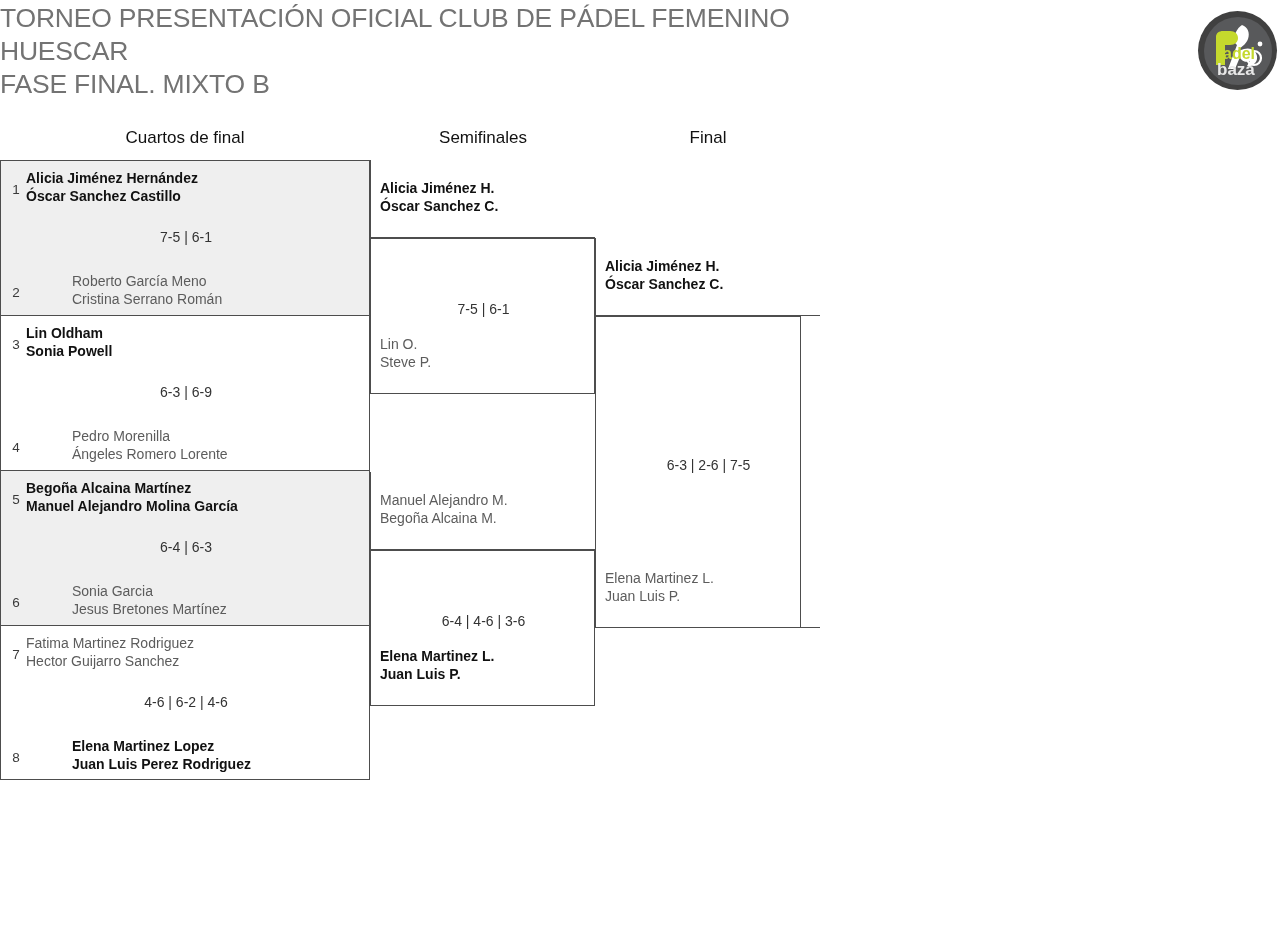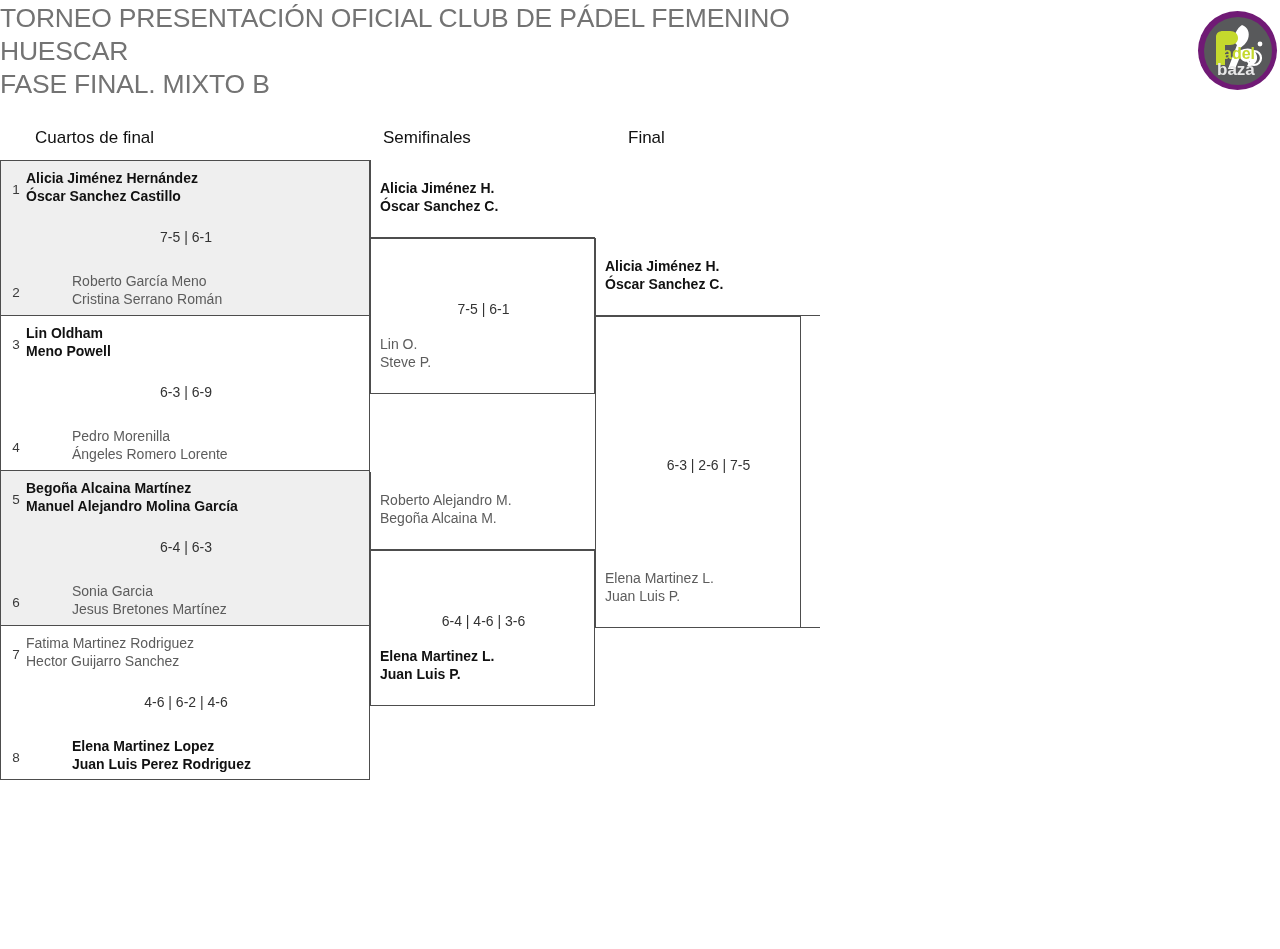--- a/index.html
+++ b/index.html
@@ -25,37 +25,38 @@
     letter-spacing: -0.2px;
     line-height: 33px;
     color: #737373;
     white-space: nowrap;
   }
 
   .logo {
     position: absolute; left: 1198px; top: 11px;
     width: 79px; height: 79px;
     border-radius: 50%;
-    background: #701a75;
+    background: #404040;
     display: flex; align-items: center; justify-content: center;
   }
   .logo-inner {
     width: 68px; height: 68px; border-radius: 50%;
     background: #58595b;
     position: relative;
     overflow: hidden;
   }
   .logo-svg { position: absolute; left: 0; top: 0; }
 
   
   .round-head {
     position: absolute;
     font-size: 17px;
     font-weight: 400;
     color: #111111;
+    text-align: center;
     white-space: nowrap;
     top: 128px;
   }
   #round-qf   { left: 35px;  width: 300px; }
   #round-sf   { left: 383px; width: 200px; }
   #round-fin  { left: 628px; width: 160px; }
 
   
   .bracket { position: absolute; left: 0; top: 160px; width: 1280px; height: 640px; }
 
@@ -179,21 +180,21 @@
       <div class="team bot loser">
         <span class="ln">Roberto García Meno</span>
         <span class="ln">Cristina Serrano Román</span>
       </div>
     </div>
 
     <div class="qf-block plain" style="top:155px;">
       <span class="seed top">3</span>
       <div class="team top winner">
         <span class="ln">Lin Oldham</span>
-        <span class="ln">Meno Powell</span>
+        <span class="ln">Sonia Powell</span>
       </div>
       <div class="qf-score">6-3 | 6-9</div>
       <span class="seed bot">4</span>
       <div class="team bot loser">
         <span class="ln">Pedro Morenilla</span>
         <span class="ln">Ángeles Romero Lorente</span>
       </div>
     </div>
 
     <div class="qf-block shade" style="top:310px;">
@@ -235,21 +236,21 @@
     </div>
     <div class="sf-namebox" style="left:370px; top:156px;">
       <div class="sf-name loser">
         <span class="ln">Lin O.</span>
         <span class="ln">Steve P.</span>
       </div>
     </div>
 
     <div class="sf-namebox" style="left:370px; top:312px;">
       <div class="sf-name loser">
-        <span class="ln">Roberto Alejandro M.</span>
+        <span class="ln">Manuel Alejandro M.</span>
         <span class="ln">Begoña Alcaina M.</span>
       </div>
     </div>
     <div class="sf-scorebox" style="left:370px; top:390px; height:156px;">
       <div class="sf-score" style="top:62px;">6-4 | 4-6 | 3-6</div>
     </div>
     <div class="sf-namebox" style="left:370px; top:468px;">
       <div class="sf-name winner">
         <span class="ln">Elena Martinez L.</span>
         <span class="ln">Juan Luis P.</span>

